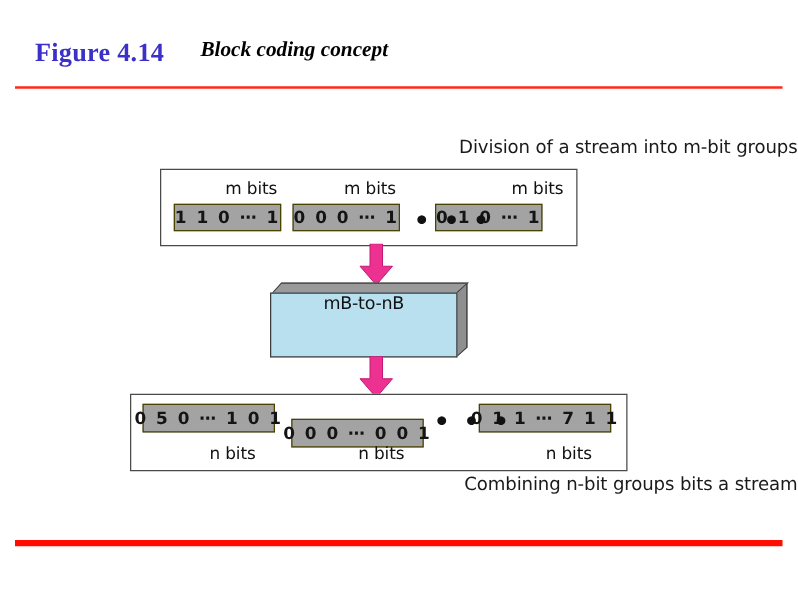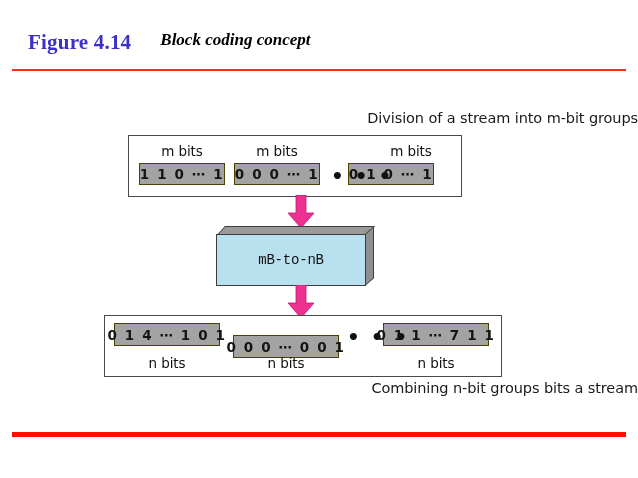--- a/index.html
+++ b/index.html
@@ -105,20 +105,21 @@
     height: 62px;
   }
 
   .bitlabel {
     position: absolute;
     font-size: 13.5px;
     color: #111111;
     white-space: nowrap;
     text-align: center;
     letter-spacing: -0.1px;
+    margin-left: 19px;
   }
 
   .bitbox {
     position: absolute;
     box-sizing: border-box;
     background: #a3a3a3;
     border: 1.6px solid #4a4200;
     display: flex;
     align-items: center;
     justify-content: center;
@@ -174,23 +175,21 @@
     left: 3px;
     top: 8px;
     width: 150px;
     height: 52px;
     background: #b9e0ee;
     border: 1.3px solid #3c3c3c;
     box-sizing: border-box;
     display: flex;
     flex-direction: column;
     align-items: center;
-    justify-content: center;
     gap: 2px;
-    font-family: Liberation Mono, monospace;
   }
   .sub-front-face span {
     font-size: 14px;
     color: #111111;
     letter-spacing: -0.2px;
     white-space: nowrap;
   }
 
   
   .arrow {
@@ -243,21 +242,21 @@
   </div>
 
   <div class="arrow arrow-2">
     <svg width="30" height="34" viewBox="0 0 30 34" xmlns="http://www.w3.org/2000/svg">
       <polygon points="10,0 20,0 20,18 28,18 15,33 2,18 10,18" fill="#ec3191" stroke="#c41877" stroke-width="0.8"></polygon>
     </svg>
   </div>
 
   <div class="group-box bottom"></div>
 
-  <div class="bitbox" style="left:114px; top:323px; width:106px; height:23px;">0 1 4  ⋯  1 0 1</div>
+  <div class="bitbox" style="left:114px; top:323px; width:106px; height:23px;">0 5 0  ⋯  1 0 1</div>
   <div class="bitbox" style="left:233px; top:323px; width:106px; height:23px;margin-top:12px;">0 0 0  ⋯  0 0 1</div>
   <div class="bitbox" style="left:383px; top:323px; width:106px; height:23px;">0 1 1  ⋯  7 1 1</div>
 
   <div class="dots" style="left:347px; top:327px;">• • •</div>
 
   <div class="bitlabel" style="left:127px; top:355px; width:80px;">n bits</div>
   <div class="bitlabel" style="left:246px; top:355px; width:80px;">n bits</div>
   <div class="bitlabel" style="left:396px; top:355px; width:80px;">n bits</div>
 
   <div class="caption-line caption-bottom">Combining n-bit groups bits a stream</div>

